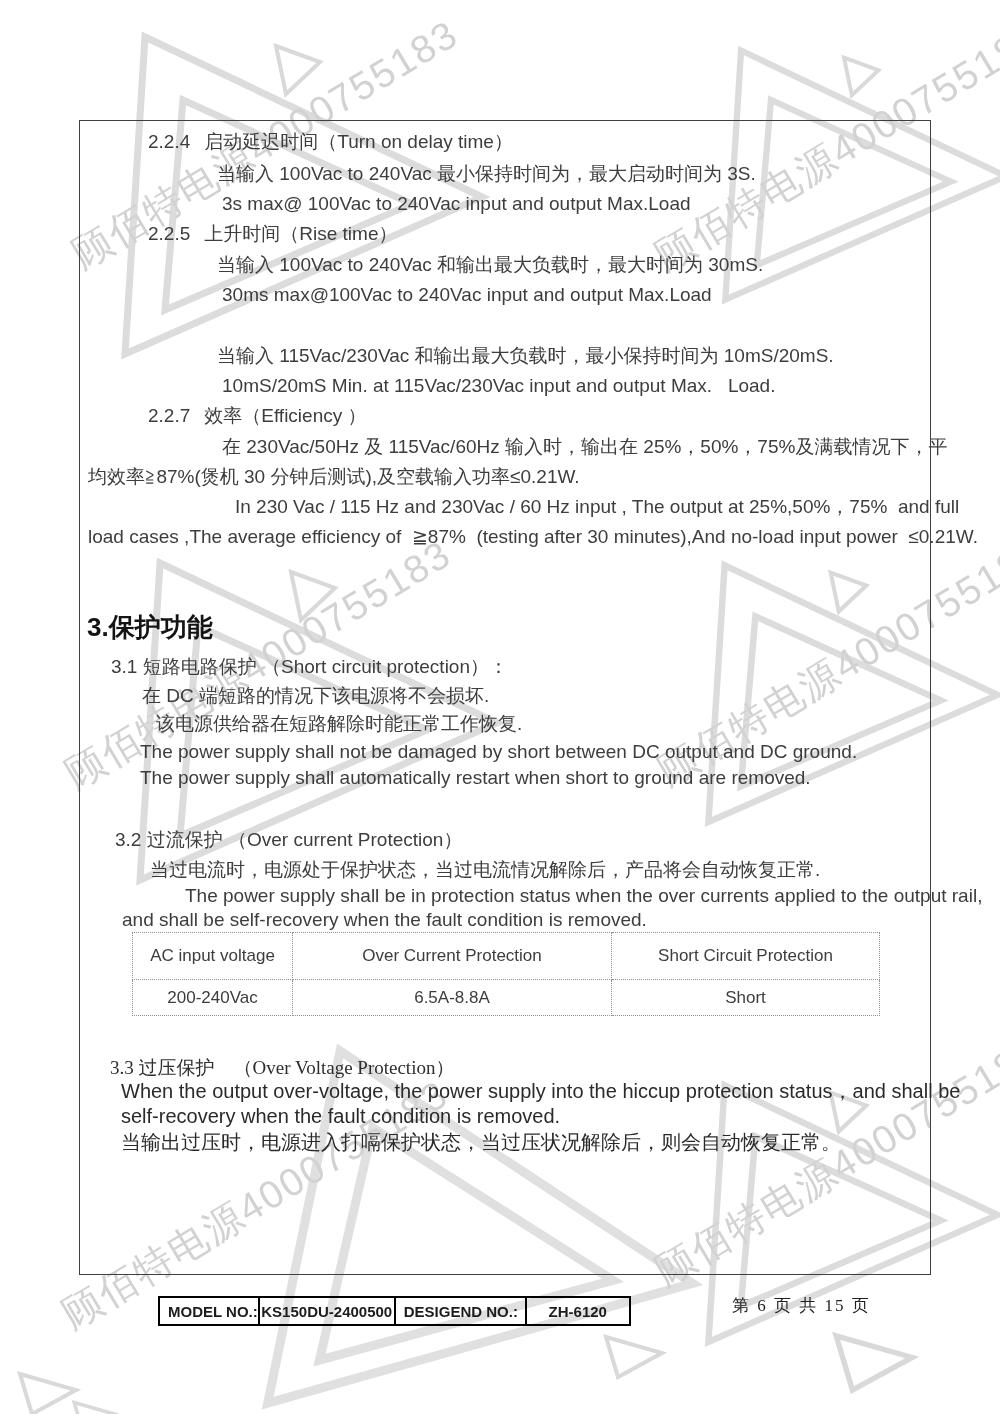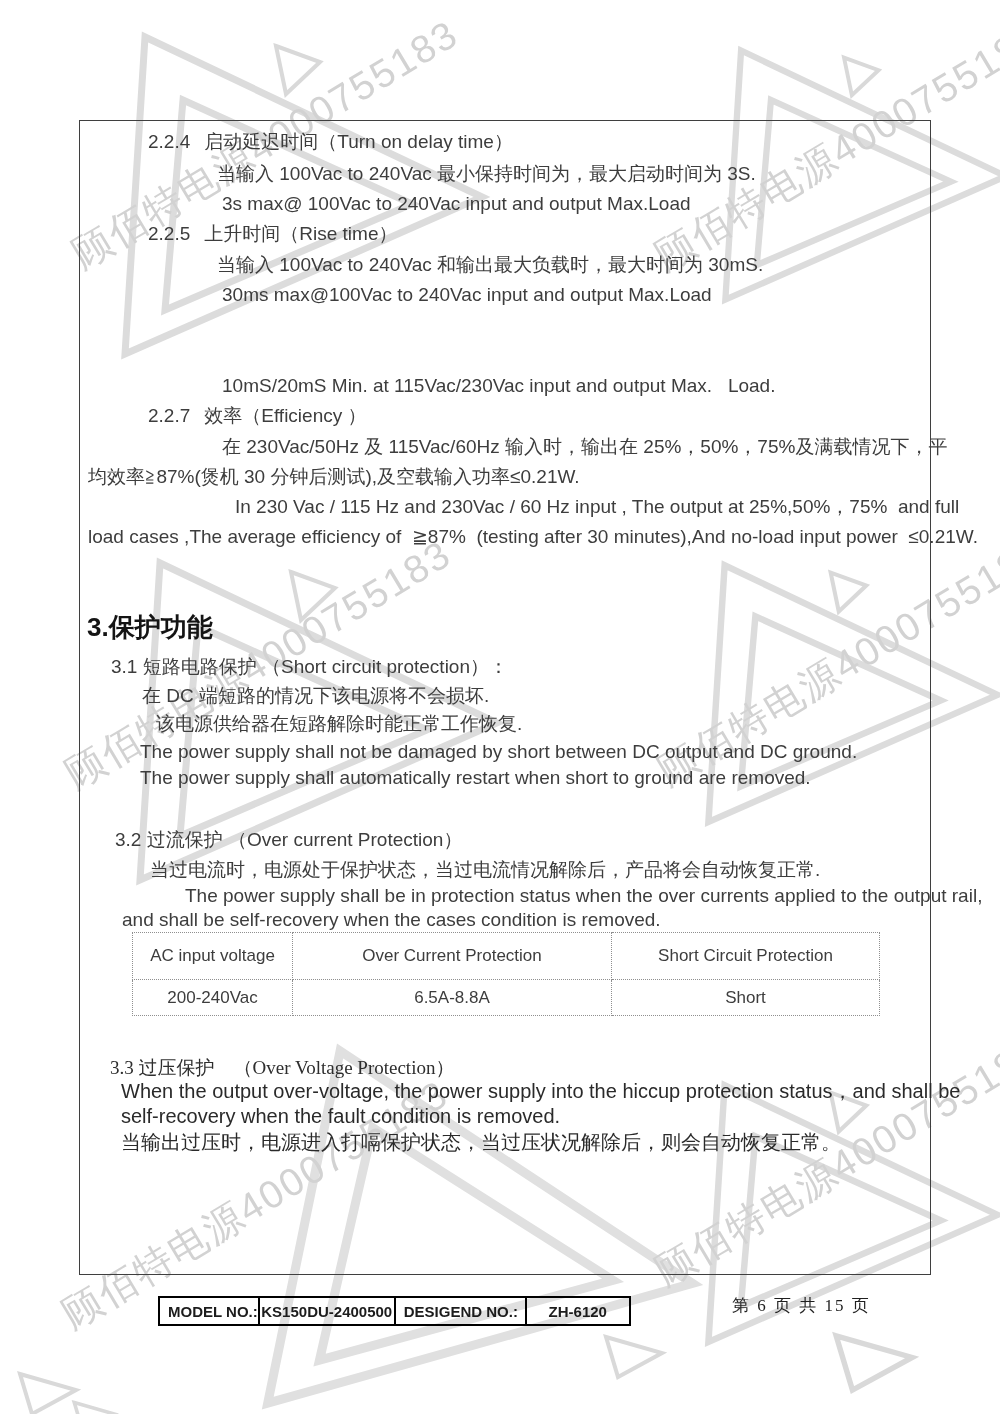--- a/index.html
+++ b/index.html
@@ -129,20 +129,21 @@
   <div class="ln" style="left:217px;top:162px;">当输入 100Vac to 240Vac 最小保持时间为，最大启动时间为 3S.</div>
   <div class="ln" style="left:222px;top:192px;">3s max@ 100Vac to 240Vac input and output Max.Load</div>
 
   <div class="ln sec-head" style="left:148px;top:222px;">
     <span>2.2.5</span>
     <span>上升时间（Rise time）</span>
   </div>
   <div class="ln" style="left:217px;top:253px;">当输入 100Vac to 240Vac 和输出最大负载时，最大时间为 30mS.</div>
   <div class="ln" style="left:222px;top:283px;">30ms max@100Vac to 240Vac input and output Max.Load</div>
 
+  <div class="ln" style="left:217px;top:344px;">当输入 115Vac/230Vac 和输出最大负载时，最小保持时间为 10mS/20mS.</div>
   <div class="ln" style="left:222px;top:374px;">10mS/20mS Min. at 115Vac/230Vac input and output Max.   Load.</div>
 
   <div class="ln sec-head" style="left:148px;top:404px;">
     <span>2.2.7</span>
     <span>效率（Efficiency ）</span>
   </div>
   <div class="ln" style="left:222px;top:435px;">在 230Vac/50Hz 及 115Vac/60Hz 输入时，输出在 25%，50%，75%及满载情况下，平</div>
   <div class="ln" style="left:88px;top:465px;">均效率≧87%(煲机 30 分钟后测试),及空载输入功率≤0.21W.</div>
   <div class="ln" style="left:235px;top:495px;">In 230 Vac / 115 Hz and 230Vac / 60 Hz input , The output at 25%,50%，75%  and full</div>
   <div class="ln" style="left:88px;top:525px;">load cases ,The average efficiency of  ≧87%  (testing after 30 minutes),And no-load input power  ≤0.21W.</div>
@@ -151,21 +152,21 @@
 
   <div class="ln" style="left:111px;top:655px;">3.1 短路电路保护 （Short circuit protection）：</div>
   <div class="ln" style="left:142px;top:684px;">在 DC 端短路的情况下该电源将不会损坏.</div>
   <div class="ln" style="left:156px;top:712px;">该电源供给器在短路解除时能正常工作恢复.</div>
   <div class="ln" style="left:140px;top:740px;">The power supply shall not be damaged by short between DC output and DC ground.</div>
   <div class="ln" style="left:140px;top:766px;">The power supply shall automatically restart when short to ground are removed.</div>
 
   <div class="ln" style="left:115px;top:828px;">3.2 过流保护 （Over current Protection）</div>
   <div class="ln" style="left:185px;top:884px;">The power supply shall be in protection status when the over currents applied to the output rail,</div>
   <div class="ln" style="left:150px;top:858px;">当过电流时，电源处于保护状态，当过电流情况解除后，产品将会自动恢复正常.</div>
-  <div class="ln" style="left:122px;top:908px;">and shall be self-recovery when the cases condition is removed.</div>
+  <div class="ln" style="left:122px;top:908px;">and shall be self-recovery when the fault condition is removed.</div>
 
   <table class="prot-table">
     <colgroup>
         <col style="width:160px">
         <col style="width:319px">
         <col style="width:268px">
       </colgroup>
     <tbody>
         <tr class="hdr">
       <td>AC input voltage</td>

